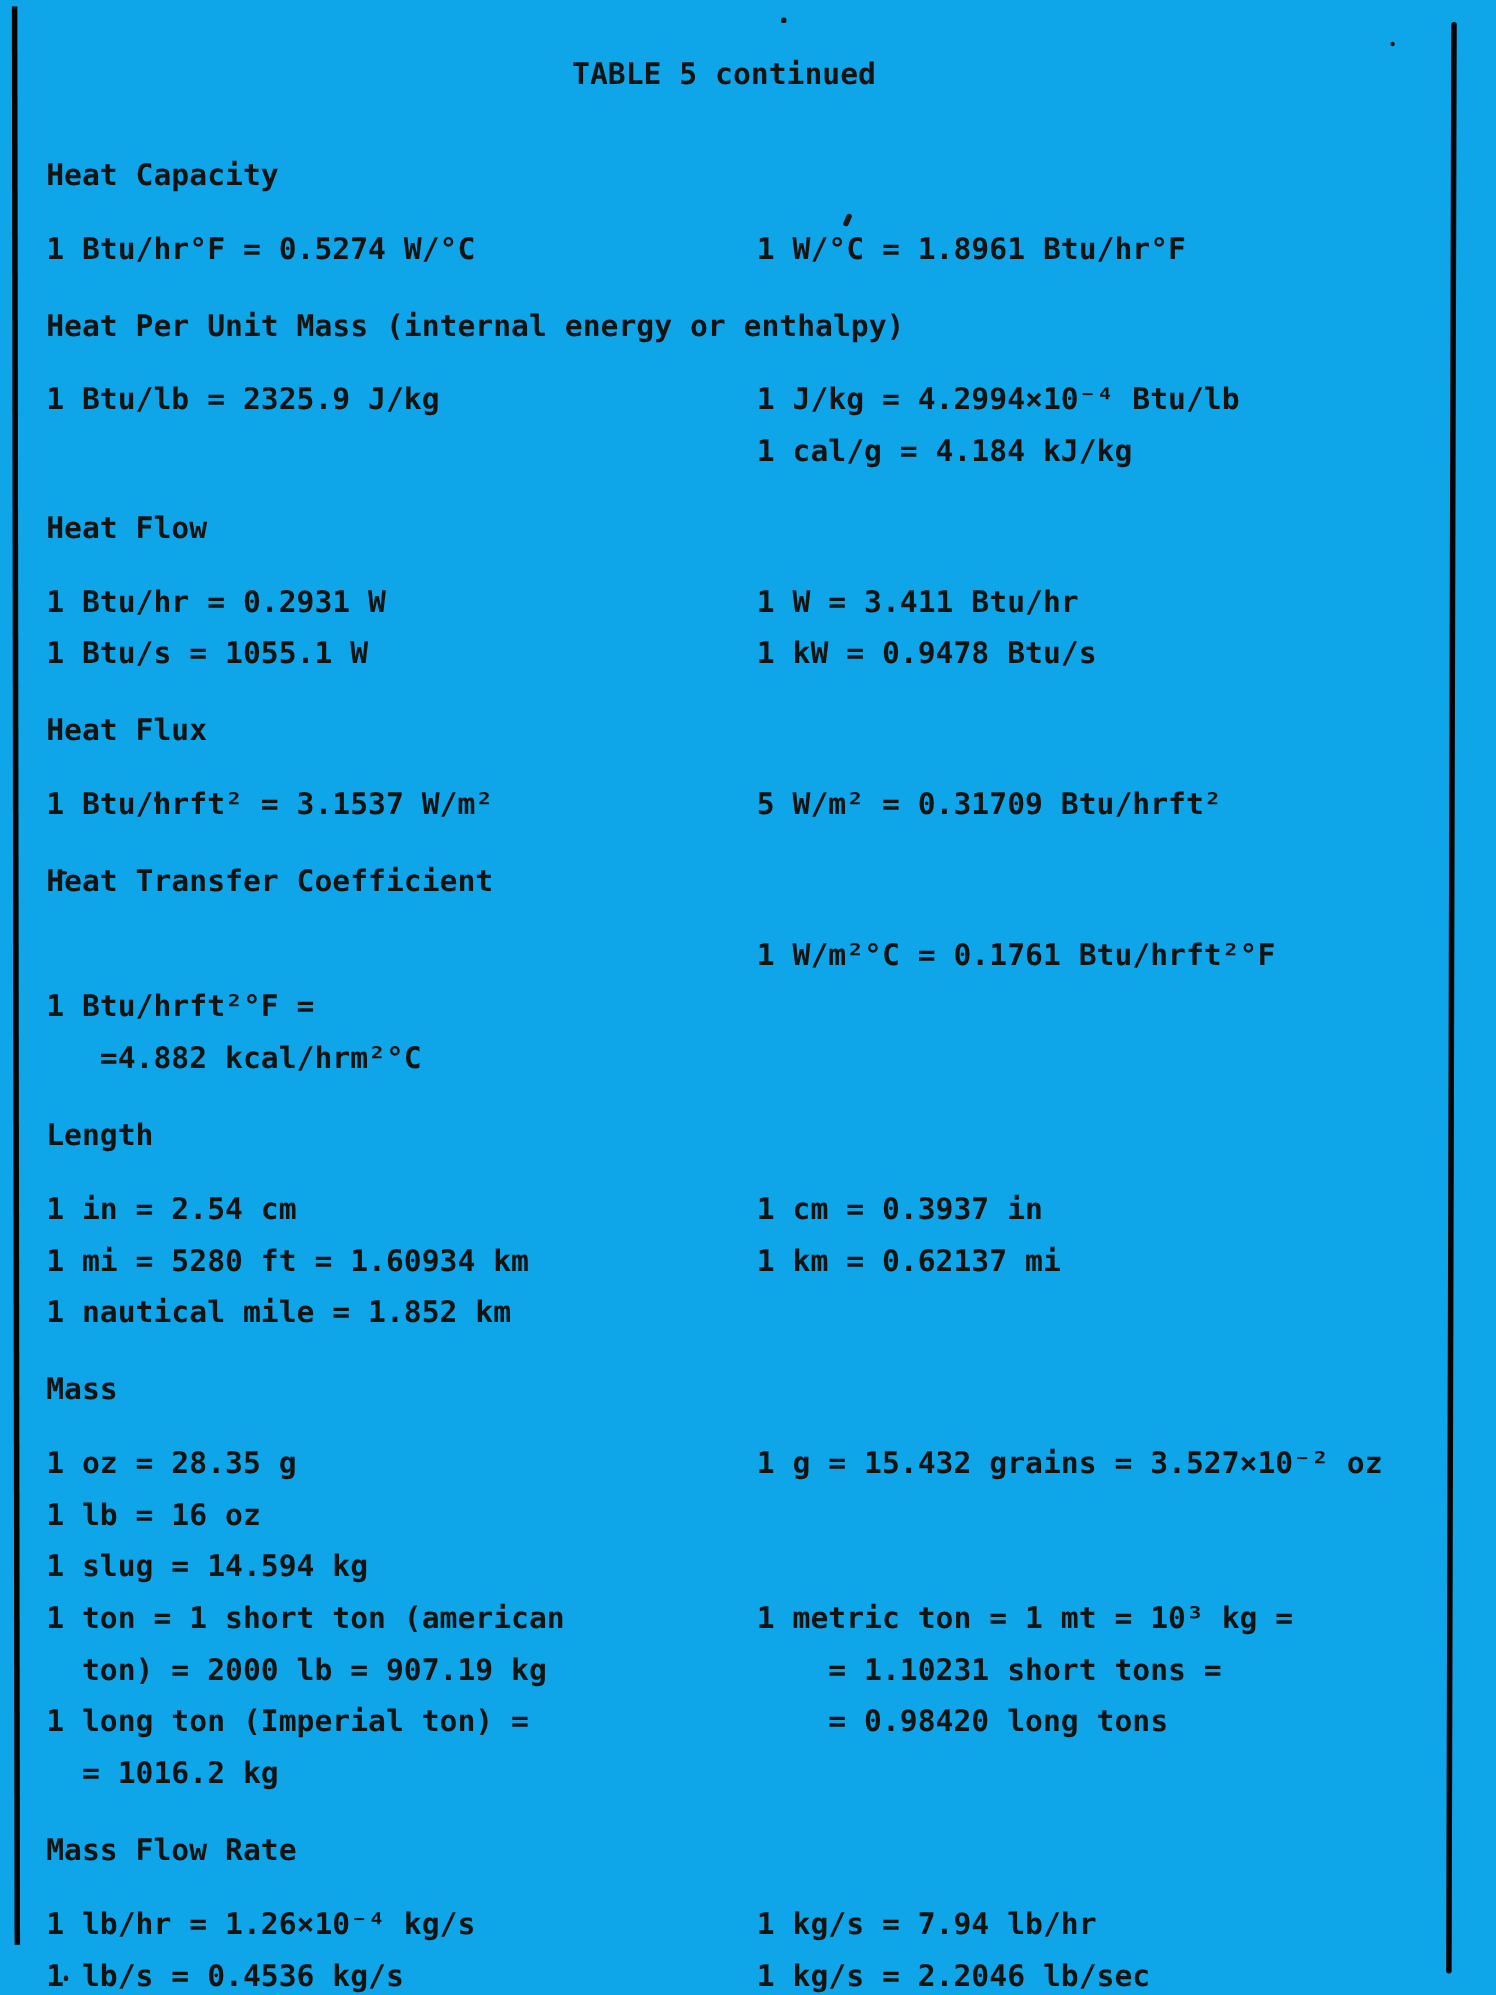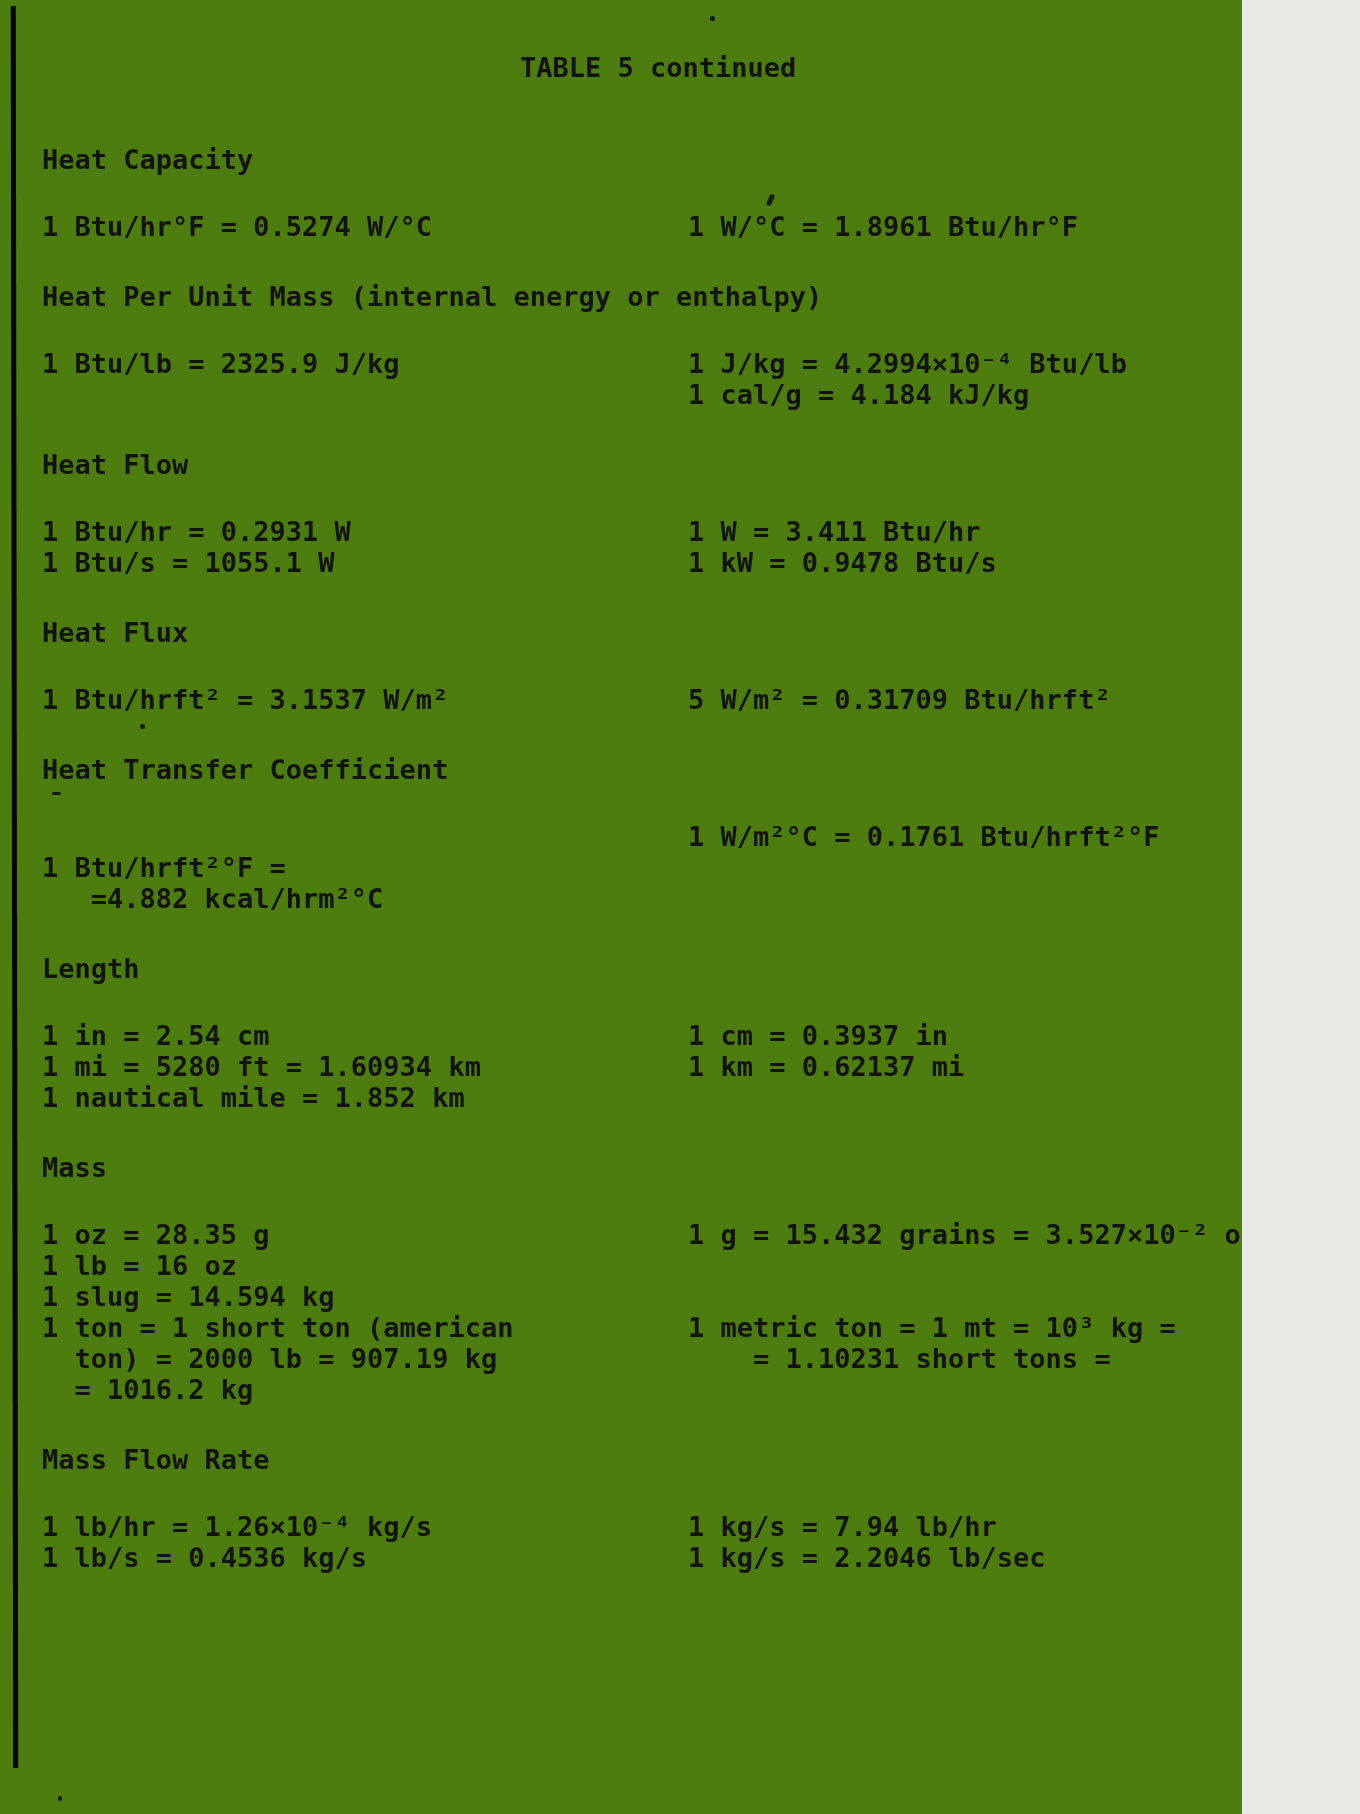--- a/index.html
+++ b/index.html
@@ -1,32 +1,32 @@
 <!DOCTYPE html>
 <html><head>
 <meta charset="utf-8">
 <style>
   html,body { margin:0; padding:0; background:#e8e8e4; }
   .page {
-    position:relative; width:1242px; height:1814px;
-    background:#4d7c0f; overflow:hidden;
+    position:relative; width:1360px; height:1814px;
+    background:#0ea5e9; overflow:hidden;
     font-family:"DejaVu Sans Mono","Liberation Mono",monospace;
     font-weight:bold; color:#131312;text-decoration:underline;
   }
   .border-v { position:absolute; background:#050505; }
   .border-left  { left:12px; top:6px;  width:5px; height:1762px; transform:rotate(-0.08deg); }
   .border-right { left:1317px; top:20px; width:5px; height:1774px; transform:rotate(0.15deg); border-radius:3px; }
   .content {
     position:absolute; left:42px; top:53px; width:1276px;
     font-size:27px; line-height:31px;
   }
   .title { line-height:30px; margin:0 0 62px 478px; white-space:pre; }
   .section { margin:40px 0 0 0; }
   .heading { line-height:30px; margin:0 0 36px 0; white-space:pre; }
-  .row { position:relative; height:31px; line-height:31px; white-space:pre; }
+  .row { position:relative; height:31px; line-height:31px; white-space:pre;margin-top:16px; }
   .cell { white-space:pre; }
   .cell.right { position:absolute; left:646px; top:0; }
   .speck { position:absolute; background:#1a1a1a; border-radius:2px; }
 </style>
 </head>
 <body>
 
 <div class="page">
   <div class="border-v border-left"></div>
   <div class="border-v border-right"></div>
@@ -77,20 +77,21 @@
           </div>
         </section>
         <section class="section">
           <div class="heading">Mass</div>
           <div class="rows">
             <div class="row"><span class="cell left">1 oz = 28.35 g</span><span class="cell right">1 g = 15.432 grains = 3.527×10⁻² oz</span></div>
             <div class="row"><span class="cell left">1 lb = 16 oz</span><span class="cell right"></span></div>
             <div class="row"><span class="cell left">1 slug = 14.594 kg</span><span class="cell right"></span></div>
             <div class="row"><span class="cell left">1 ton = 1 short ton (american</span><span class="cell right">1 metric ton = 1 mt = 10³ kg =</span></div>
             <div class="row"><span class="cell left">  ton) = 2000 lb = 907.19 kg</span><span class="cell right">    = 1.10231 short tons =</span></div>
+            <div class="row"><span class="cell left">1 long ton (Imperial ton) =</span><span class="cell right">    = 0.98420 long tons</span></div>
             <div class="row"><span class="cell left">  = 1016.2 kg</span><span class="cell right"></span></div>
           </div>
         </section>
         <section class="section">
           <div class="heading">Mass Flow Rate</div>
           <div class="rows">
             <div class="row"><span class="cell left">1 lb/hr = 1.26×10⁻⁴ kg/s</span><span class="cell right">1 kg/s = 7.94 lb/hr</span></div>
             <div class="row"><span class="cell left">1 lb/s = 0.4536 kg/s</span><span class="cell right">1 kg/s = 2.2046 lb/sec</span></div>
           </div>
         </section>

